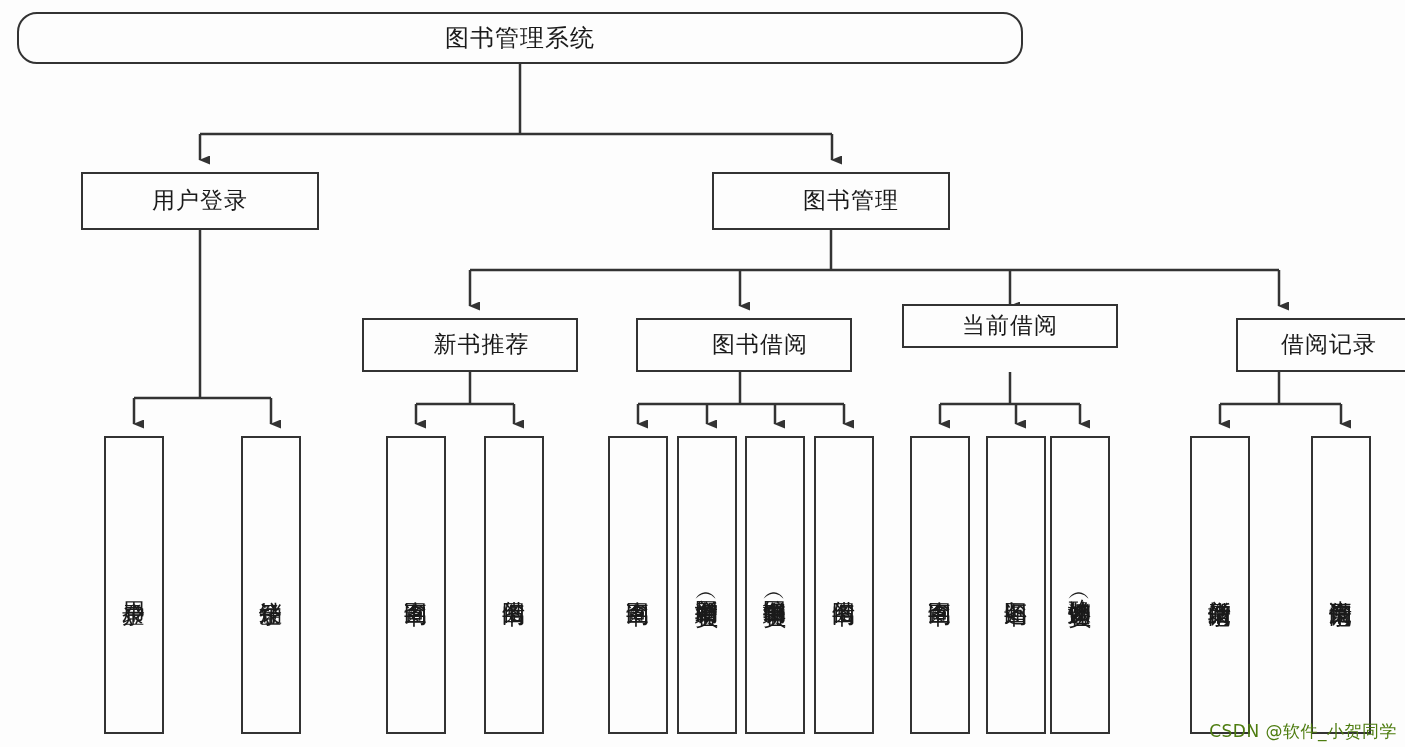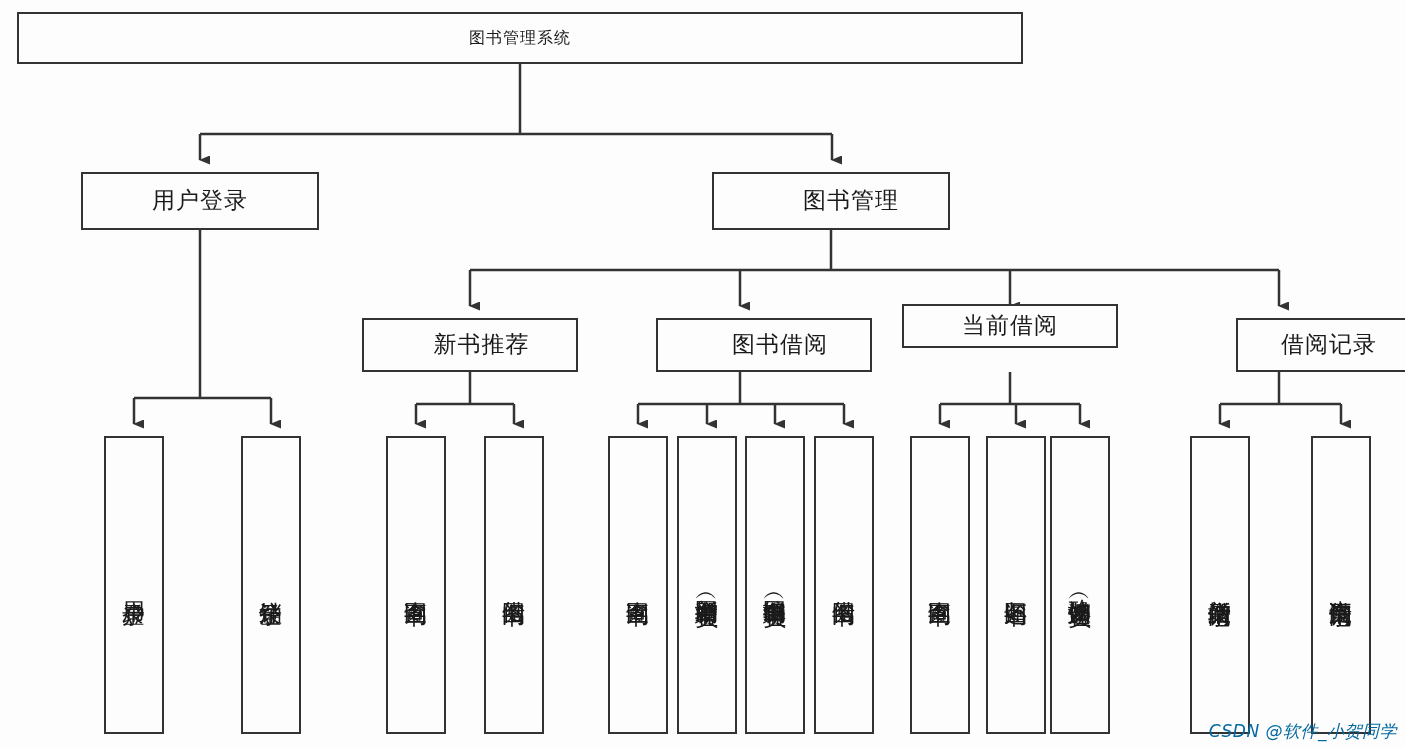--- a/index.html
+++ b/index.html
@@ -41,30 +41,29 @@
   }
   .node-v {
     font-size: 23px;
     line-height: 1.22;
     letter-spacing: 1px;
     writing-mode: vertical-rl;
     text-orientation: upright;
     white-space: nowrap;
     padding: 4px 0;
   }
-  .node-root { font-size: 16px; }
+  .node-root { font-size: 24px; border-radius: 20px; }
   #watermark {
     position: absolute;
     right: 8px;
     bottom: 4px;
     font-size: 17px;
-    color: #0369a1;
+    color: #4d7c0f;
     letter-spacing: 0.5px;
     white-space: nowrap;
-    font-style: italic;
   }
 </style>
 </head>
 <body>
 
 <div id="diagram-root" style="background: rgb(253, 253, 253);">
 
   <svg id="edge-layer" viewBox="0 0 1405 747" width="1405" height="747" xmlns="http://www.w3.org/2000/svg">
     <defs>
       <marker id="arrowhead" markerWidth="9" markerHeight="11" refX="4.5" refY="10" orient="auto" markerUnits="userSpaceOnUse">
@@ -116,21 +115,21 @@
   </svg>
 
   <div class="node node-h node-root" id="node-root" style="left: 17px; top: 12px; width: 1006px; height: 52px;">图书管理系统</div>
 
   <div id="level2-container">
       <div class="node node-h" style="left: 81px; top: 172px; width: 238px; height: 58px;">用户登录</div>
       <div class="node node-h" style="left: 712px; top: 172px; width: 238px; height: 58px; padding-left: 40px;">图书管理</div>
     </div>
   <div id="level3-container">
       <div class="node node-h" style="left: 362px; top: 318px; width: 216px; height: 54px; padding-left: 23px;">新书推荐</div>
-      <div class="node node-h" style="left: 656px; top: 318px; width: 216px; height: 54px; padding-left: 32px;">图书借阅</div>
+      <div class="node node-h" style="left: 636px; top: 318px; width: 216px; height: 54px; padding-left: 32px;">图书借阅</div>
       <div class="node node-h" style="left: 902px; top: 304px; width: 216px; height: 44px;">当前借阅</div>
       <div class="node node-h" style="left: 1236px; top: 318px; width: 186px; height: 54px;">借阅记录</div>
     </div>
   <div id="leaf-container">
       <div class="node node-v" style="left: 104px; top: 436px; width: 60px; height: 298px;">用户登录</div>
       <div class="node node-v" style="left: 241px; top: 436px; width: 60px; height: 298px;">注销登录</div>
       <div class="node node-v" style="left: 386px; top: 436px; width: 60px; height: 298px;">查询图书</div>
       <div class="node node-v" style="left: 484px; top: 436px; width: 60px; height: 298px;">借阅图书</div>
       <div class="node node-v" style="left: 608px; top: 436px; width: 60px; height: 298px;">查询图书</div>
       <div class="node node-v" style="left: 677px; top: 436px; width: 60px; height: 298px;">新增图书（管理员）</div>

